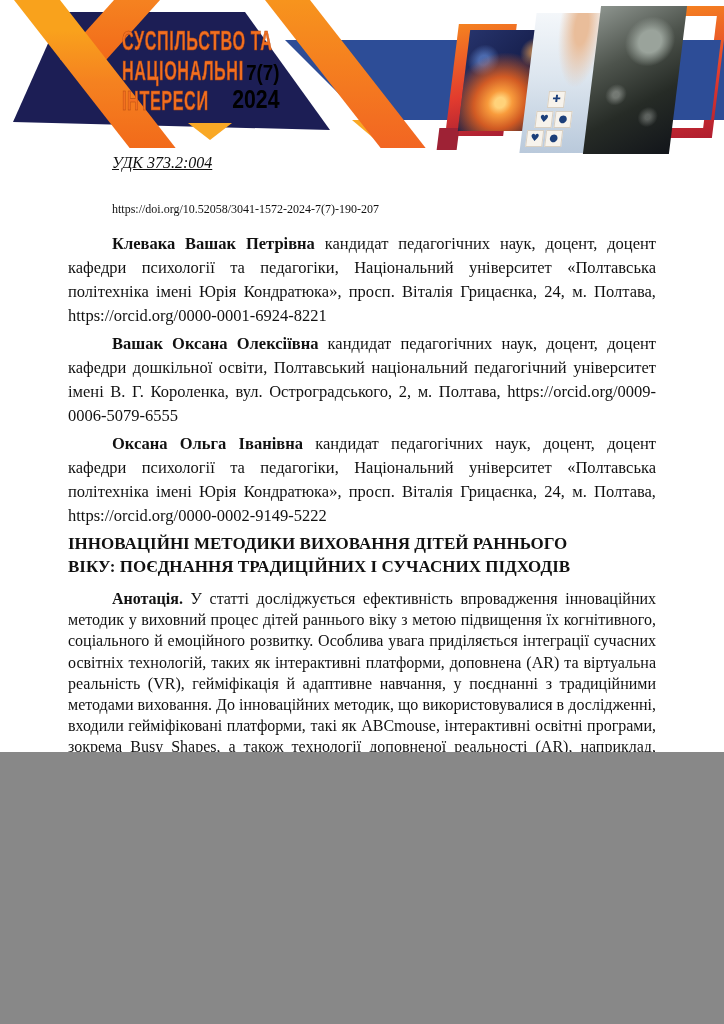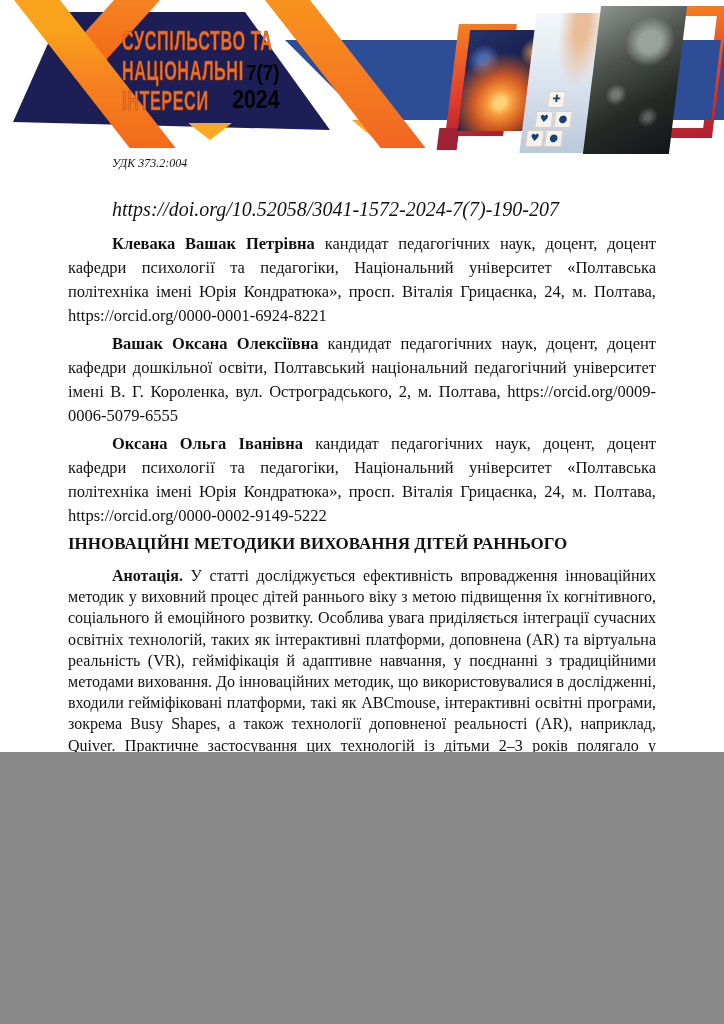--- a/index.html
+++ b/index.html
@@ -60,22 +60,22 @@
         radial-gradient(circle at 30% 60%,rgba(230,235,230,.35) 0 3%,rgba(0,0,0,0) 10%),
         radial-gradient(circle at 70% 75%,rgba(230,235,230,.3) 0 2%,rgba(0,0,0,0) 8%),
         linear-gradient(150deg,#8d948e,#4d534c 35%,#262b26 65%,#12151a);}
   .frame2{top:6px;left:664px;width:56px;height:132px;z-index:2;
           background:linear-gradient(170deg,#f58220,#e23b2e 55%,#b01e30);transform:skewX(-7deg);}
   .frame2-hole{top:16px;left:676px;width:34px;height:112px;z-index:2;background:#fff;transform:skewX(-7deg);}
   .frame2-blue{top:40px;left:670px;width:46px;height:80px;z-index:2;background:#2d4d97;transform:skewX(-7deg);}
 
   
   .content{position:absolute;left:68px;top:152px;width:588px;z-index:6;}
-  .udc{font-style:italic;font-size:12px;line-height:22px;text-indent:44px;margin:0 0 24px 0;}
-  .doi{font-style:italic;font-size:20px;line-height:22px;text-indent:44px;margin:0 0 12px 0;}
+  .udc{font-style:italic;font-size:16px;line-height:22px;text-indent:44px;margin:0 0 24px 0;text-decoration:underline;}
+  .doi{font-size:12px;line-height:22px;text-indent:44px;margin:0 0 12px 0;}
   .author{font-size:16.5px;line-height:24px;text-align:justify;text-indent:44px;margin:0 0 4px 0;}
   .atitle{font-size:17px;font-weight:bold;line-height:23px;margin:4px 0 10px 0;}
   .abstract{font-size:16px;line-height:21.2px;text-align:justify;text-align-last:justify;
             text-indent:44px;margin:0;}
 
   
   .f-blue{top:982px;left:0;width:724px;height:42px;background:#2d4d97;
           clip-path:polygon(288px 0,612px 0,646px 42px,252px 42px);z-index:1;}
   .f-navy-left{top:982px;left:0;width:320px;height:42px;background:#14164a;
           clip-path:polygon(0 0,288px 0,252px 42px,0 42px);z-index:2;}
@@ -135,21 +135,21 @@
   <main class="content">
     <p class="udc">УДК 373.2:004</p>
     <p class="doi">https://doi.org/10.52058/3041-1572-2024-7(7)-190-207</p>
 
     <p class="author"><b>Клевака Вашак Петрівна</b> <span>кандидат педагогічних наук, доцент, доцент кафедри психології та педагогіки, Національний університет «Полтавська політехніка імені Юрія Кондратюка», просп. Віталія Грицаєнка, 24, м. Полтава,</span> <span>https://orcid.org/0000-0001-6924-8221</span></p>
 
     <p class="author"><b>Вашак Оксана Олексіївна</b> <span>кандидат педагогічних наук, доцент, доцент кафедри дошкільної освіти, Полтавський національний педагогічний університет імені В. Г. Короленка, вул. Остроградського, 2, м. Полтава,</span> <span>https://orcid.org/0009-0006-5079-6555</span></p>
 
     <p class="author"><b>Оксана Ольга Іванівна</b> <span>кандидат педагогічних наук, доцент, доцент кафедри психології та педагогіки, Національний університет «Полтавська політехніка імені Юрія Кондратюка», просп. Віталія Грицаєнка, 24, м. Полтава,</span> <span>https://orcid.org/0000-0002-9149-5222</span></p>
 
-    <h1 class="atitle"><span>ІННОВАЦІЙНІ МЕТОДИКИ ВИХОВАННЯ ДІТЕЙ РАННЬОГО</span><br></h1>
+    <h1 class="atitle"><span>ІННОВАЦІЙНІ МЕТОДИКИ ВИХОВАННЯ ДІТЕЙ РАННЬОГО</span><br><span>ВІКУ: ПОЄДНАННЯ ТРАДИЦІЙНИХ І СУЧАСНИХ ПІДХОДІВ</span></h1>
 
     <p class="abstract"><b>Анотація.</b> <span>У статті досліджується ефективність впровадження іннова­ційних методик у виховний процес дітей раннього віку з метою підвищення їх когнітивного, соціального й емоційного розвитку. Особлива увага приділяється інтеграції сучасних освітніх технологій, таких як інтерактивні платформи, доповнена (AR) та віртуальна реальність (VR), гейміфікація й адаптивне навчання, у поєднанні з традиційними методами виховання. До інноваційних методик, що використовувалися в дослідженні, входили гейміфіковані платформи, такі як ABCmouse, інтерактивні освітні програми, зокрема Busy Shapes, а також технології доповненої реальності (AR), наприклад, Quiver. Практичне застосування цих технологій із дітьми 2–3 років полягало у створенні інтерактивних освітніх занять, що стимулювали пізнавальну активність, розвиток дрібної моторики і навичок співпраці через ігрові завдання та візуальні навчальні матеріали. Дослідження також охоплювало використання традиційних методик, таких як методика Марії Монтессорі, Вальдорфська педагогіка та методика раннього навчання за Фребелем. Практичне застосування з дітьми 2-3 років включало використання сенсорних матеріалів, творчих завдань і вільної гри, що сприяло розвитку самостійності, соціальних навичок та моторики. Дослідження проведено на</span></p>
   </main>
 
   <div class="abs f-blue"></div>
   <div class="abs f-navy-left"></div>
   <div class="abs f-navy-right"></div>
   <div class="abs f-amber f-t1"></div>
   <div class="abs f-amber f-t2"></div>
   <div class="abs f-amber f-t3"></div>

